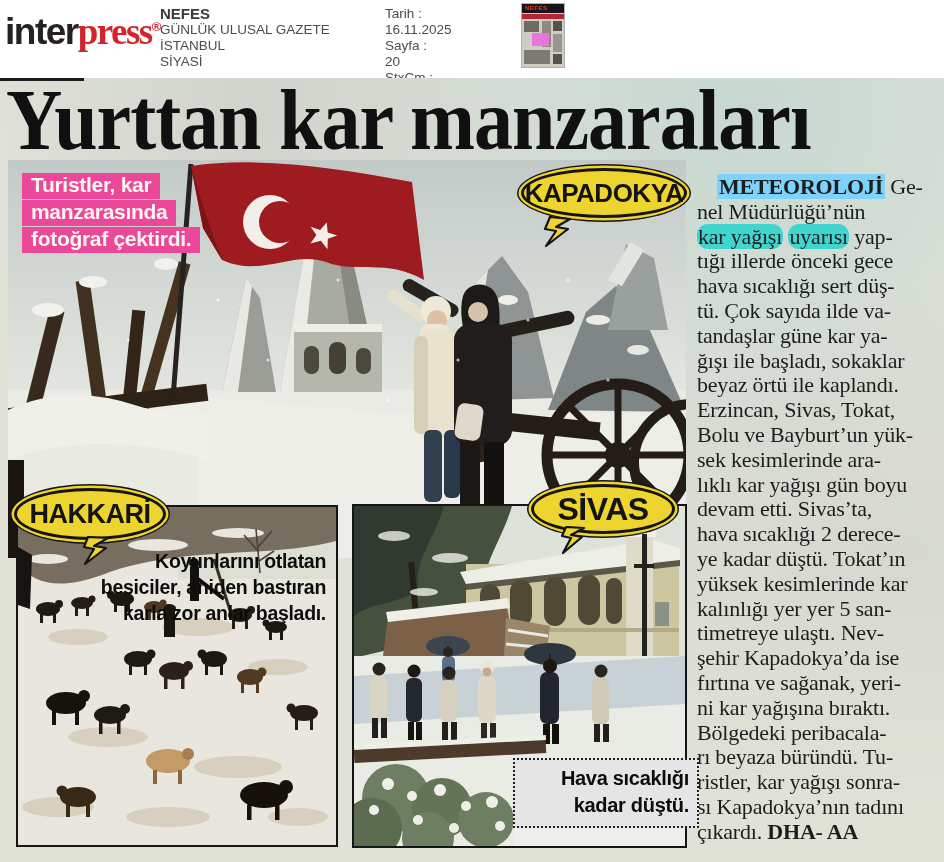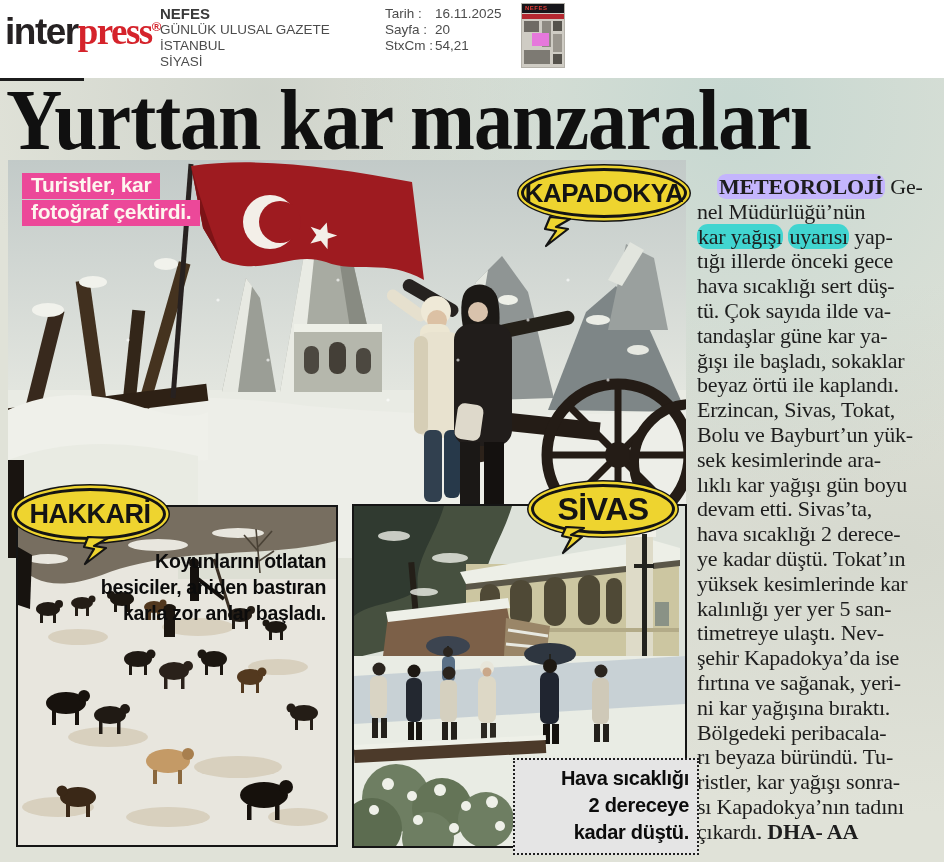--- a/index.html
+++ b/index.html
@@ -8,21 +8,21 @@
   .abs{position:absolute;}
 
   
   .logo{left:5px;top:8px;font-size:37px;font-weight:bold;letter-spacing:-1.5px;line-height:38px;}
   .logo .p1{color:#262223;}
   .logo .p2{color:#d5232b;font-family:Liberation Serif, serif;}
   .logo sup{font-size:13px;color:#d5232b;font-weight:bold;}
   .pub{left:160px;top:6px;color:#4c4c4c;font-size:13.5px;line-height:16px;}
   .pub .name{font-weight:bold;font-size:15px;color:#3a3a3a;}
   .meta{left:385px;top:6px;color:#4c4c4c;font-size:13.5px;line-height:16px;}
-  .meta .row{display:flex;}
+  .meta .row{display:flex;flex-direction:column;}
   .meta .lab{width:50px;}
   .thumb{left:521px;top:3px;width:42px;height:63px;background:#cfccc4;border:1px solid #b5b2aa;}
   .thumb .mast{position:absolute;left:0;top:0;right:0;height:9px;background:#16161a;color:#e23a34;
                font-size:6px;font-weight:bold;line-height:9px;padding-left:3px;letter-spacing:.5px;}
   .thumb .rbar{position:absolute;left:0;top:10px;right:0;height:5px;background:#b3272f;}
   .thumb .blk{position:absolute;background:#6e6a64;}
   .thumb .pink{position:absolute;left:10px;top:29px;width:17px;height:13px;background:#e678dc;}
 
   
   .clip-bg{left:0;top:78px;width:944px;height:784px;background:#e0e2d8;
@@ -58,21 +58,21 @@
   .hak-cap{left:58px;top:548px;width:268px;text-align:right;z-index:6;
            color:#0c0c0c;font-weight:bold;font-size:19.5px;line-height:26px;letter-spacing:-.3px;}
   .siv-capbox{left:513px;top:758px;width:168px;z-index:6;background:#e5e5e5;
               border:2px dotted #202020;padding:5px 8px 7px 6px;text-align:right;
               color:#0c0c0c;font-weight:bold;font-size:20px;line-height:27px;letter-spacing:-.3px;}
 
   
   .article{left:697px;top:175px;width:247px;font-family:"Liberation Serif",serif;
            font-size:22px;line-height:24.8px;color:#1d1d1d;white-space:pre-line;
            text-indent:20px;letter-spacing:-.2px;}
-  .hl-green{background:#c4b5fd;font-weight:bold;padding:0 2px;border-radius:9px;}
+  .hl-green{background:#7dd3fc;font-weight:bold;padding:0 2px;}
   .hl-cyan{background:#41d5d0;padding:0 1px;border-radius:11px;}
   .article b{font-weight:bold;}
 </style>
 </head>
 <body>
 
 <div id="page">
 
   <div class="abs logo"><span class="p1">inter</span><span class="p2">press</span><sup>®</sup></div>
 
@@ -213,20 +213,21 @@
         <circle cx="520" cy="160" r="1.6"></circle>
         <circle cx="600" cy="220" r="1.6"></circle>
       <circle cx="260" cy="200" r="1.6"></circle>
         <circle cx="380" cy="240" r="1.6"></circle>
         <circle cx="560" cy="120" r="1.6"></circle>
     </g>
   </svg>
 
   <div class="abs redcap">
     <div>Turistler, kar</div>
+    <div>manzarasında</div>
     <div>fotoğraf çektirdi.</div>
   </div>
 
   <svg class="abs photo" style="left:16px;top:505px;" width="318" height="338" viewBox="0 0 318 338">
     <rect width="318" height="338" fill="#e8e6de"></rect>
     <rect x="160" y="0" width="158" height="72" fill="#dddfd4"></rect>
     <path d="M0,0 L318,0 L318,34 C250,52 160,38 84,68 C40,84 16,76 0,58 Z" fill="#776e60"></path>
     <path d="M0,0 L150,0 C120,22 70,30 30,26 L0,20 Z" fill="#665d50"></path>
     <g fill="#e8e6de">
       <ellipse cx="60" cy="30" rx="26" ry="6"></ellipse>
@@ -466,21 +467,20 @@
   </svg>
 
   <div class="abs hak-cap">
     <div>Koyunlarını otlatan</div>
     <div>besiciler, aniden bastıran</div>
     <div>karla zor anlar başladı.</div>
   </div>
 
   <div class="abs siv-capbox">
     <div>Hava sıcaklığı</div>
-    <div>2 dereceye</div>
     <div>kadar düştü.</div>
   </div>
 
   <div class="abs badge b-kapadokya">KAPADOKYA</div>
   <svg class="abs tail" style="left:542px;top:216px;" width="34" height="34" viewBox="0 0 34 34">
     <path d="M8,1 L28,3 L14,11 L26,13 L4,30 L14,15 L3,13 Z" fill="#eed42f" stroke="#141414" stroke-width="2.2" stroke-linejoin="round"></path>
   </svg>
   <div class="abs badge b-hakkari">HAKKARİ</div>
   <svg class="abs tail" style="left:82px;top:536px;" width="34" height="32" viewBox="0 0 34 32">
     <path d="M6,1 L26,2 L12,10 L24,12 L3,28 L12,13 L2,11 Z" fill="#eed42f" stroke="#141414" stroke-width="2.2" stroke-linejoin="round"></path>

